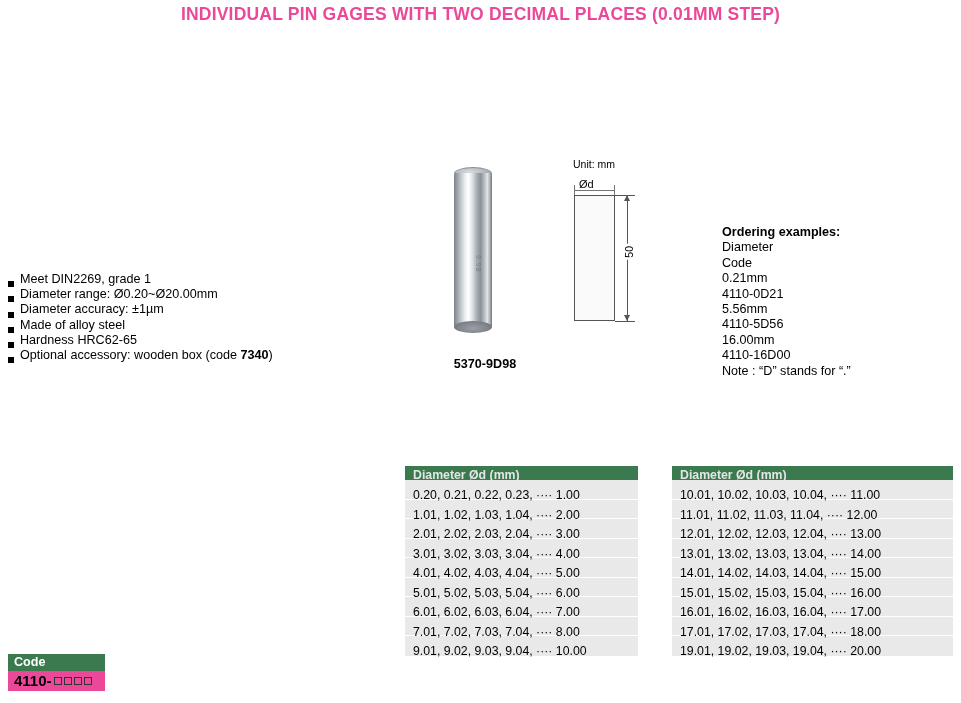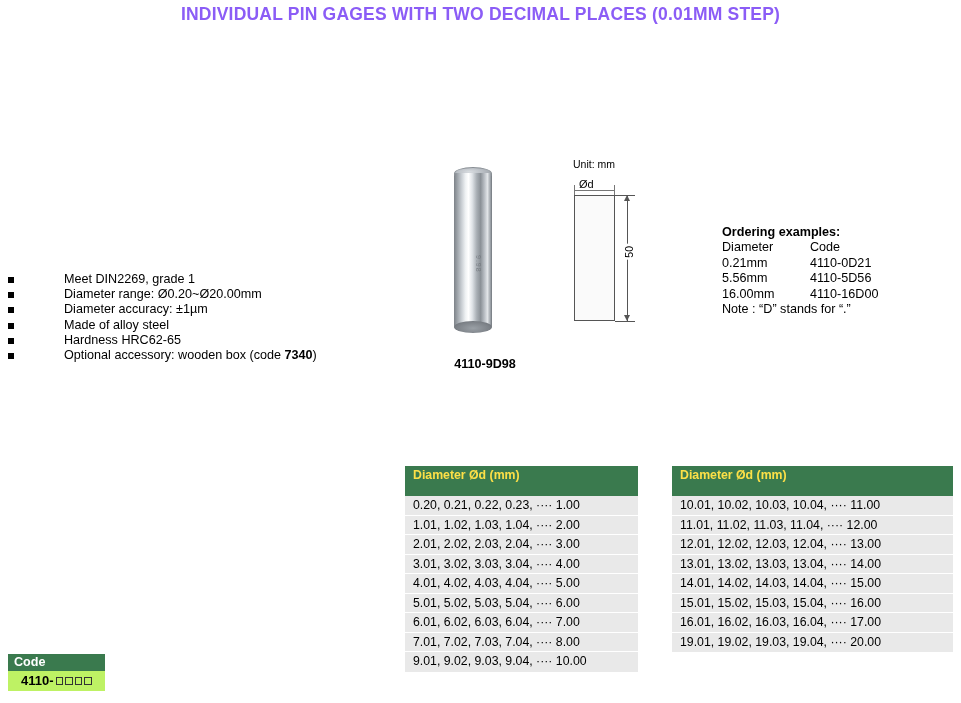--- a/index.html
+++ b/index.html
@@ -19,39 +19,38 @@
   
   #page-title {
     position: absolute;
     top: 4px;
     left: 0;
     width: 961px;
     text-align: center;
     font-size: 17.5px;
     font-weight: bold;
     letter-spacing: 0.2px;
-    color: #8b5cf6;
+    color: #ec4899;
     white-space: nowrap;
   }
 
   
   #features {
     position: absolute;
     left: 8px;
     top: 272px;
     width: 330px;
   }
   .feature-row {
     display: flex;
-    align-items: flex-start;
+    align-items: flex-end;
     font-size: 12.6px;
     line-height: 15.2px;
     margin-bottom: 0px;
     white-space: nowrap;
-    gap: 44px;
   }
   .bullet-sq {
     width: 6px;
     height: 6px;
     background: #000;
     margin-top: 5px;
     margin-right: 6px;
     flex: 0 0 auto;
   }
   .feature-text b { font-weight: bold; }
@@ -221,21 +220,21 @@
 
   
   #ordering {
     position: absolute;
     left: 722px;
     top: 225px;
     font-size: 12.6px;
     line-height: 15.4px;
   }
   #ordering .ord-title { font-weight: bold; }
-  .ord-row { display: flex; }
+  .ord-row { display: flex; flex-direction: column; }
   .ord-col1 { width: 88px; }
   .ord-note { margin-top: 0px; }
 
   
   #code-box {
     position: absolute;
     left: 8px;
     top: 654px;
     width: 97px;
   }
@@ -243,24 +242,24 @@
     background: #3a7a4e;
     color: #ffffff;
     font-size: 12.6px;
     font-weight: bold;
     padding: 2px 6px;
     height: 17px;
     box-sizing: border-box;
     line-height: 13px;
   }
   #code-cell {
-    background: #bef264;
-    font-size: 13px;
+    background: #ec4899;
+    font-size: 15px;
     font-weight: bold;
-    padding: 2px 13px;
+    padding: 2px 6px;
     height: 20px;
     box-sizing: border-box;
     line-height: 16px;
     display: flex;
     align-items: center;
   }
   .sq-placeholder {
     display: inline-block;
     width: 8px;
     height: 8px;
@@ -272,30 +271,30 @@
   
   .dia-table {
     position: absolute;
     font-size: 12.3px;
   }
   #table-left { left: 405px; top: 466px; width: 233px; }
   #table-right { left: 672px; top: 466px; width: 281px; }
 
   .dia-head {
     background: #3a7a4e;
-    color: #fde047;
+    color: #e5e5e5;
     font-weight: bold;
     padding: 3px 8px;
-    height: 30px;
+    height: 14px;
     box-sizing: border-box;
     line-height: 13px;
   }
   .dia-row {
     background: #e9e9e9;
-    padding: 2px 8px;
+    padding: 8px 8px;
     height: 19.5px;
     box-sizing: border-box;
     line-height: 15px;
     border-bottom: 1px solid #ffffff;
     white-space: nowrap;
   }
   .dia-row:last-child { border-bottom: none; }
 </style>
 </head>
 <body>
@@ -328,21 +327,21 @@
     <span class="feature-text"><span>Optional accessory: wooden box (code </span><b>7340</b><span>)</span></span>
   </div>
 </div>
 
 <div id="pin-figure">
   <div class="pin-top"></div>
   <div class="pin-body"></div>
   <div class="pin-bottom"></div>
   <div class="pin-engrave">9.98</div>
 </div>
-<div id="pin-caption">4110-9D98</div>
+<div id="pin-caption">5370-9D98</div>
 
 <div id="drawing">
   <div id="unit-label">Unit: mm</div>
   <div id="od-label">Ød</div>
   <div class="od-ext l"></div>
   <div class="od-ext r"></div>
   <div class="od-horiz"></div>
   <div class="rect-outline"></div>
   <div class="dim-tick t1"></div>
   <div class="dim-tick t2"></div>
@@ -399,14 +398,15 @@
 
 <div class="dia-table" id="table-right">
   <div class="dia-head">Diameter Ød (mm)</div>
   <div class="dia-row">10.01, 10.02, 10.03, 10.04, ···· 11.00</div>
   <div class="dia-row">11.01, 11.02,  11.03, 11.04, ···· 12.00</div>
   <div class="dia-row">12.01, 12.02, 12.03, 12.04, ···· 13.00</div>
   <div class="dia-row">13.01, 13.02, 13.03, 13.04, ···· 14.00</div>
   <div class="dia-row">14.01, 14.02, 14.03, 14.04, ···· 15.00</div>
   <div class="dia-row">15.01, 15.02, 15.03, 15.04, ···· 16.00</div>
   <div class="dia-row">16.01, 16.02, 16.03, 16.04, ···· 17.00</div>
+  <div class="dia-row">17.01, 17.02, 17.03, 17.04, ···· 18.00</div>
   <div class="dia-row">19.01, 19.02, 19.03, 19.04, ···· 20.00</div>
 </div>
 
 </body></html>

